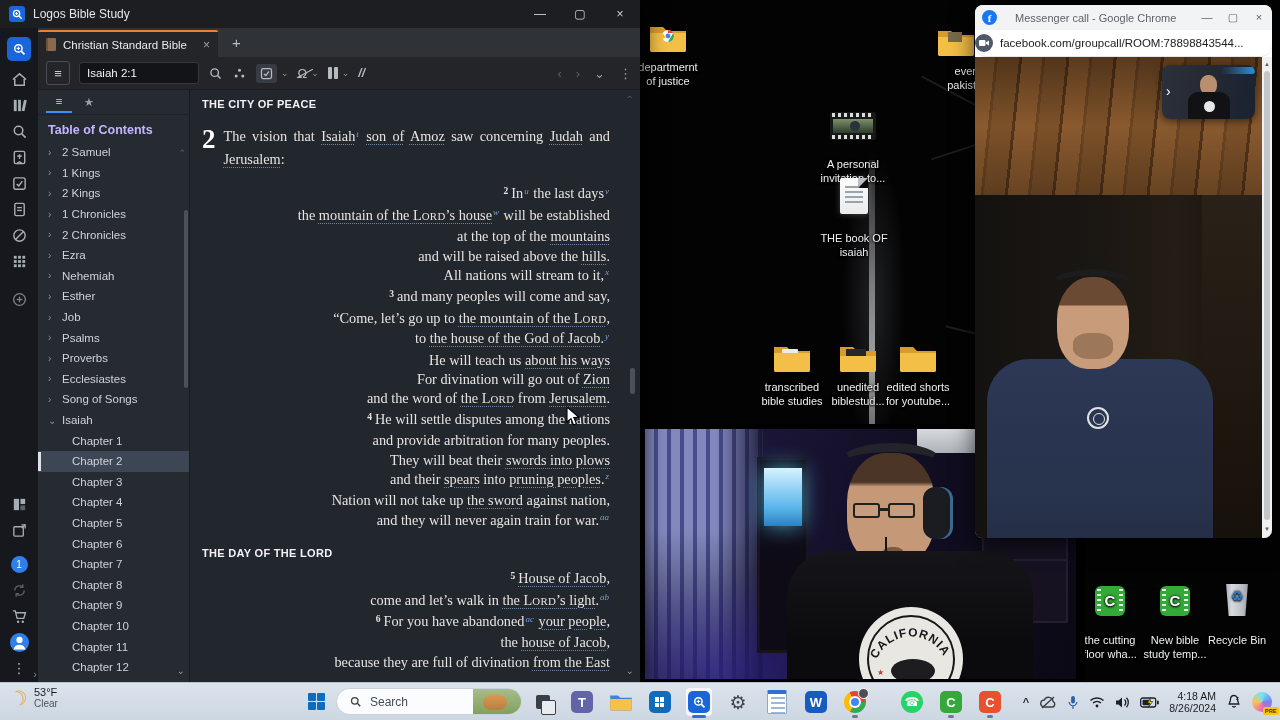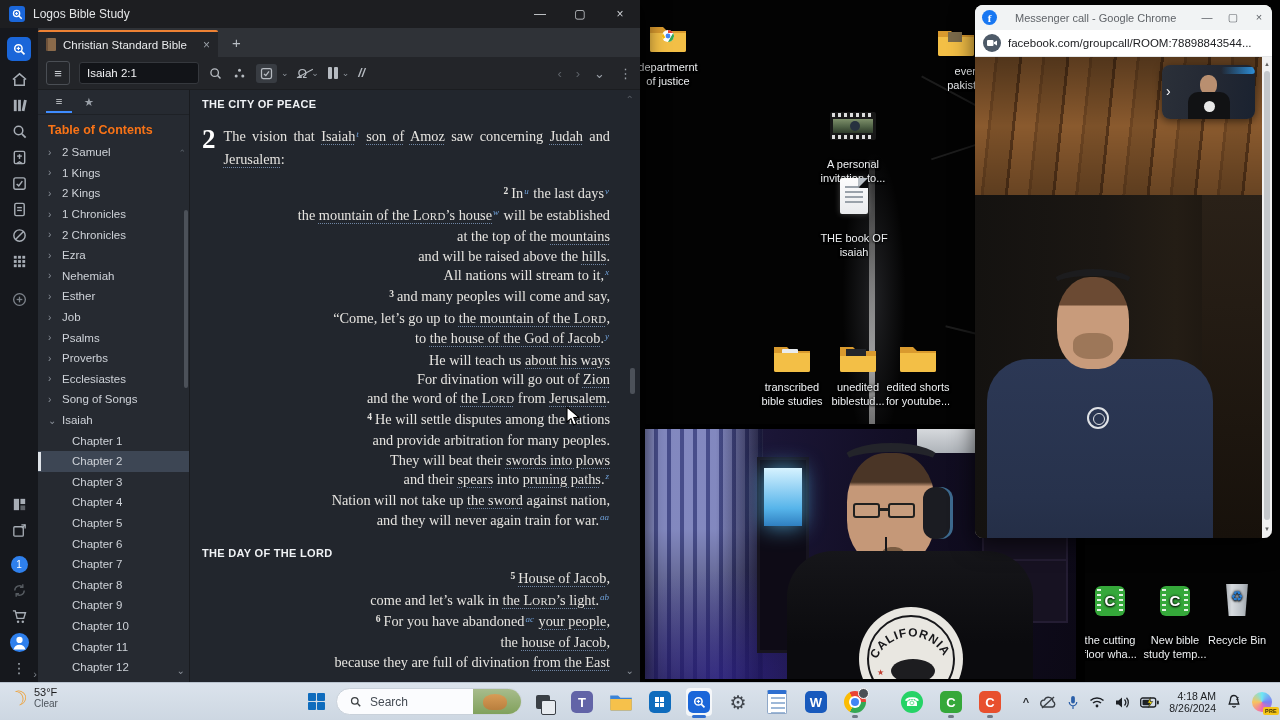--- a/index.html
+++ b/index.html
@@ -82,21 +82,21 @@
   .slashes{font-size:12px;font-style:italic;color:#b6bbc1;font-weight:bold;}
   .nv-right{position:absolute;right:8px;display:flex;gap:14px;align-items:center;color:#9aa0a7;font-size:13px;}
   .dim{color:#5c6167;}
   .panes{flex:1;display:flex;min-height:0;}
   
   .toc{width:152px;background:#262a31;border-right:1px solid #191b1f;position:relative;font-size:11.5px;color:#ced2d8;}
   .toc-tabs{height:25px;display:flex;align-items:center;gap:4px;padding-left:8px;border-bottom:1px solid #1e2126;}
   .toc-tab{width:26px;text-align:center;padding:4px 0;color:#d7dade;}
   .toc-tab.active{border-bottom:2px solid #3f8cff;}
   .toc-tab.star{color:#9aa0a8;}
-  .toc-title{font-weight:bold;font-size:12.5px;color:#f97316;margin:8px 0 5px 10px;}
+  .toc-title{font-weight:bold;font-size:12.5px;color:#c4b5fd;margin:8px 0 5px 10px;}
   .toc-row{height:20.6px;display:flex;align-items:center;position:relative;}
   .toc-chev{width:14px;margin-left:10px;color:#8a9099;font-size:10px;}
   .toc-row.chapter .toc-label{margin-left:34px;}
   .toc-row.sel{background:#3d4654;}
   .toc-row.sel::before{content:"";position:absolute;left:0;top:1px;bottom:1px;width:2.5px;background:#dfe3e8;}
   .toc-sb{position:absolute;right:1px;top:120px;width:4px;height:178px;background:#4c5159;border-radius:2px;}
   .toc-up{position:absolute;right:3px;top:58px;color:#596069;font-size:9px;}
   .toc-dn{position:absolute;right:4px;bottom:6px;color:#8a9099;font-size:10px;}
   
   .bible{flex:1;background:#22262d;position:relative;overflow:hidden;
@@ -118,21 +118,21 @@
 
   
   #msg{position:absolute;left:975px;top:5px;width:297px;height:533px;border-radius:8px;overflow:hidden;
     background:#fff;z-index:20;box-shadow:0 6px 24px rgba(0,0,0,.7);}
   .msg-title{height:25px;background:#f1f3f4;display:flex;align-items:center;padding-left:7px;gap:6px;}
   .fbic{width:15px;height:15px;border-radius:50%;background:#1877f2;color:#fff;font-size:11px;font-weight:bold;
     display:flex;align-items:center;justify-content:center;font-family:"Liberation Serif",serif;}
   .msg-title .t{font-size:11px;color:#5f6368;padding-left:12px;}
   .msg-ctrl{margin-left:auto;display:flex;}
   .msg-ctrl span{width:26px;text-align:center;color:#5f6368;font-size:11px;}
-  .msg-url{height:27px;background:#fff;border-bottom:1px solid #e4e6e8;display:flex;align-items:center;gap:7px;padding-left:8px;}
+  .msg-url{height:27px;background:#fff;border-bottom:1px solid #e4e6e8;display:flex;align-items:center;gap:7px;border-radius:12px;}
   .camic{width:18px;height:18px;border-radius:50%;background:#4e5a68;display:flex;align-items:center;justify-content:center;}
   .msg-url .u{font-size:11.5px;color:#202124;white-space:nowrap;overflow:hidden;}
   .msg-video{position:absolute;top:52px;left:0;right:0;bottom:0;background:#17130e;}
   .wood{position:absolute;top:0;left:0;right:10px;height:138px;
     background:repeating-linear-gradient(96deg,#8a5a2e 0 20px,#6d4522 20px 23px,#7c5129 23px 44px,#553419 44px 47px);}
   .wood::after{content:"";position:absolute;inset:0;background:linear-gradient(180deg,rgba(0,0,0,.35),rgba(0,0,0,0) 50%,rgba(0,0,0,.25));}
   .room{position:absolute;top:138px;left:0;right:10px;bottom:0;
     background:linear-gradient(90deg,#141210 0%,#1b1713 45%,#241d15 70%,#15100c 100%);}
   .shelfR{position:absolute;right:0;top:0;width:60px;height:100%;background:linear-gradient(180deg,#2a2118,#17110b);}
   .mhead{position:absolute;left:82px;top:82px;width:72px;height:92px;border-radius:46% 46% 42% 42%;
@@ -681,21 +681,21 @@
                   <div class="pline"><span>All nations will stream to it,</span><span class="k-fn">x</span></div>
                   <div class="pline"><span class="k-vn">3</span><span>and many peoples will come and say,</span></div>
                   <div class="pline"><span>“Come, let’s go up to </span><span class="k-u">the mountain of the L</span><span class="k-u k-sc">ORD</span><span>,</span></div>
                   <div class="pline"><span>to </span><span class="k-u">the house of the God of Jacob</span><span>.</span><span class="k-fn">y</span></div>
                   <div class="pline"><span>He will teach us </span><span class="k-u">about his ways</span></div>
                   <div class="pline"><span>For divination will go out of </span><span class="k-u">Zion</span></div>
                   <div class="pline"><span>and the word of </span><span class="k-u">the L</span><span class="k-u k-sc">ORD</span><span> from </span><span class="k-u">Jerusalem</span><span>.</span></div>
                   <div class="pline"><span class="k-vn">4</span><span>He will settle disputes among the nations</span></div>
                   <div class="pline"><span>and provide arbitration for many peoples.</span></div>
                   <div class="pline"><span>They will beat their </span><span class="k-u">swords into plows</span></div>
-                  <div class="pline"><span>and their </span><span class="k-u">spears</span><span> into </span><span class="k-u">pruning paths</span><span>.</span><span class="k-fn">z</span></div>
+                  <div class="pline"><span>and their </span><span class="k-u">spears</span><span> into </span><span class="k-u">pruning peoples</span><span>.</span><span class="k-fn">z</span></div>
                   <div class="pline"><span>Nation will not take up </span><span class="k-u">the sword</span><span> against nation,</span></div>
                   <div class="pline"><span>and they will never again train for war.</span><span class="k-fn">aa</span></div>
                 </div>
               <div class="sec-h sec-h2">THE DAY OF THE LORD</div>
               <div class="poem" style="margin-top:2px;">
                   <div class="pline"><span class="k-vn">5</span><span class="k-u">House of Jacob</span><span>,</span></div>
                   <div class="pline"><span>come and let’s walk in </span><span class="k-u">the L</span><span class="k-u k-sc">ORD</span><span class="k-u">’s light</span><span>.</span><span class="k-fn">ab</span></div>
                   <div class="pline"><span class="k-vn">6</span><span>For you have abandoned</span><span class="k-fn">ac</span><span> </span><span class="k-u">your people</span><span>,</span></div>
                   <div class="pline"><span>the </span><span class="k-u">house of Jacob</span><span>,</span></div>
                   <div class="pline"><span>because they are full of divination </span><span class="k-u">from the East</span></div>

